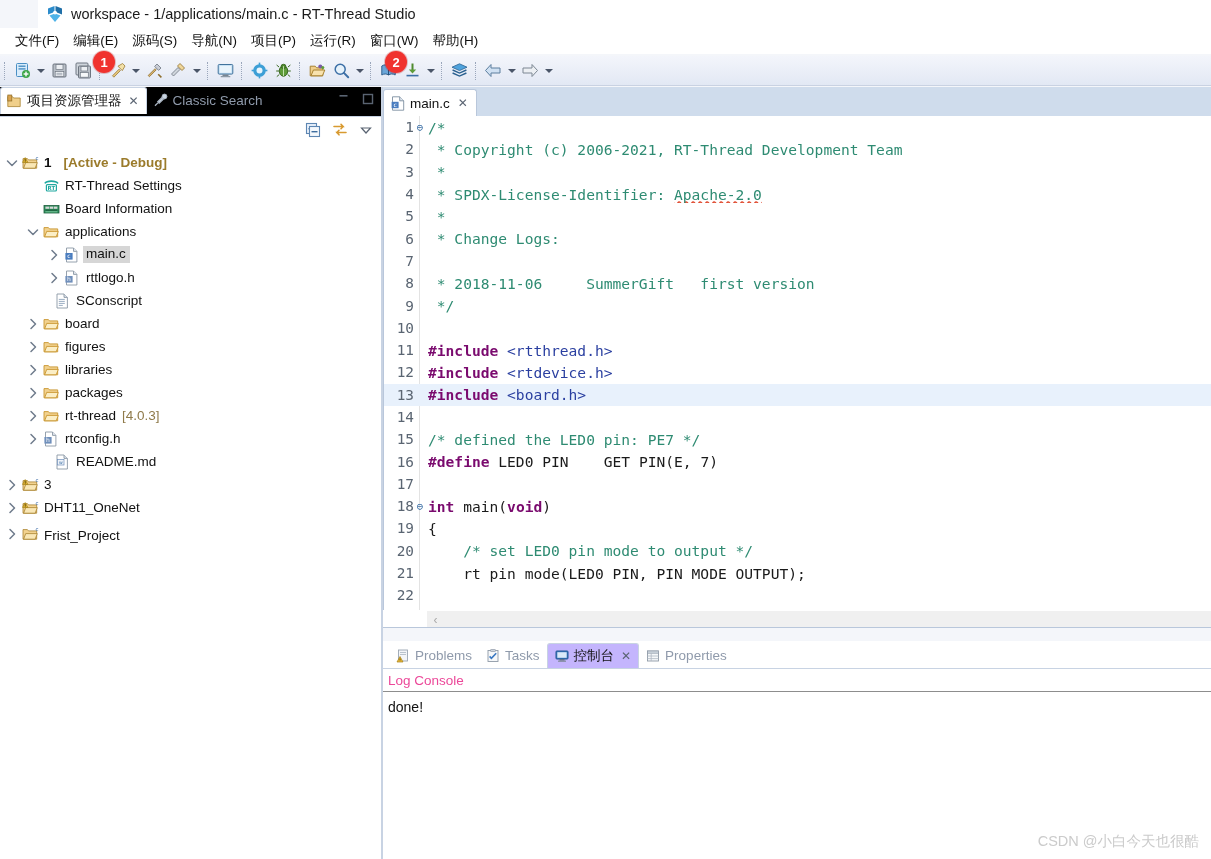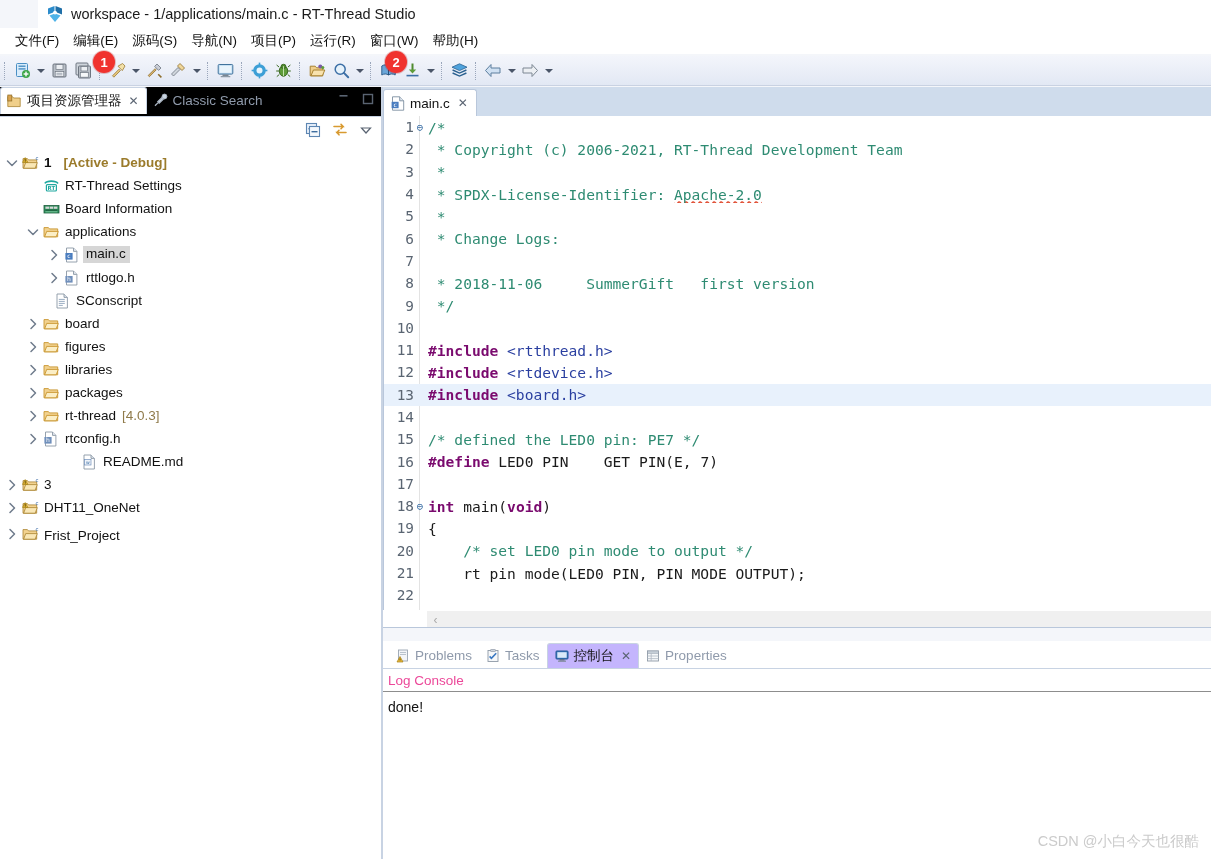--- a/index.html
+++ b/index.html
@@ -838,21 +838,21 @@
           <span class="tico">
             <svg width="16" height="16" viewBox="0 0 16 16">
               <path d="M2.5 1 h7 l3.4 3.4 V15 H2.5 Z" fill="#ffffff" stroke="#8b97a5" stroke-width="0.9"></path>
               <path d="M9.5 1 v3.4 h3.4" fill="#e0e6ed" stroke="#8b97a5" stroke-width="0.9"></path>
               <rect x="1.4" y="6" width="7.2" height="6.6" fill="#6f8fbb"></rect>
               <text x="5" y="11.2" font-size="6" fill="#ffffff" text-anchor="middle" font-family="DejaVu Sans, sans-serif">h</text>
             </svg>
           </span>
           <span class="tlabel">rtconfig.h</span>
         </div>
-        <div class="trow" style="padding-left: 36px; margin-left: 27px;">
+        <div class="trow" style="padding-left: 36px;">
           <span class="twist">
             <span style="display:inline-block;width:16px;height:16px"></span>
           </span>
           <span class="tico">
             <svg width="16" height="16" viewBox="0 0 16 16">
               <path d="M3 1 h7 l3.4 3.4 V15 H3 Z" fill="#ffffff" stroke="#8b97a5" stroke-width="0.9"></path>
               <path d="M10 1 v3.4 h3.4" fill="#dde4ec" stroke="#8b97a5" stroke-width="0.9"></path>
               <rect x="3.6" y="5.6" width="6.4" height="5.4" fill="#eef3f9" stroke="#6f8fbb" stroke-width="0.7"></rect>
               <text x="6.8" y="10" font-size="4.6" fill="#3a6ea5" text-anchor="middle" font-family="DejaVu Sans, sans-serif">w</text>
             </svg>

